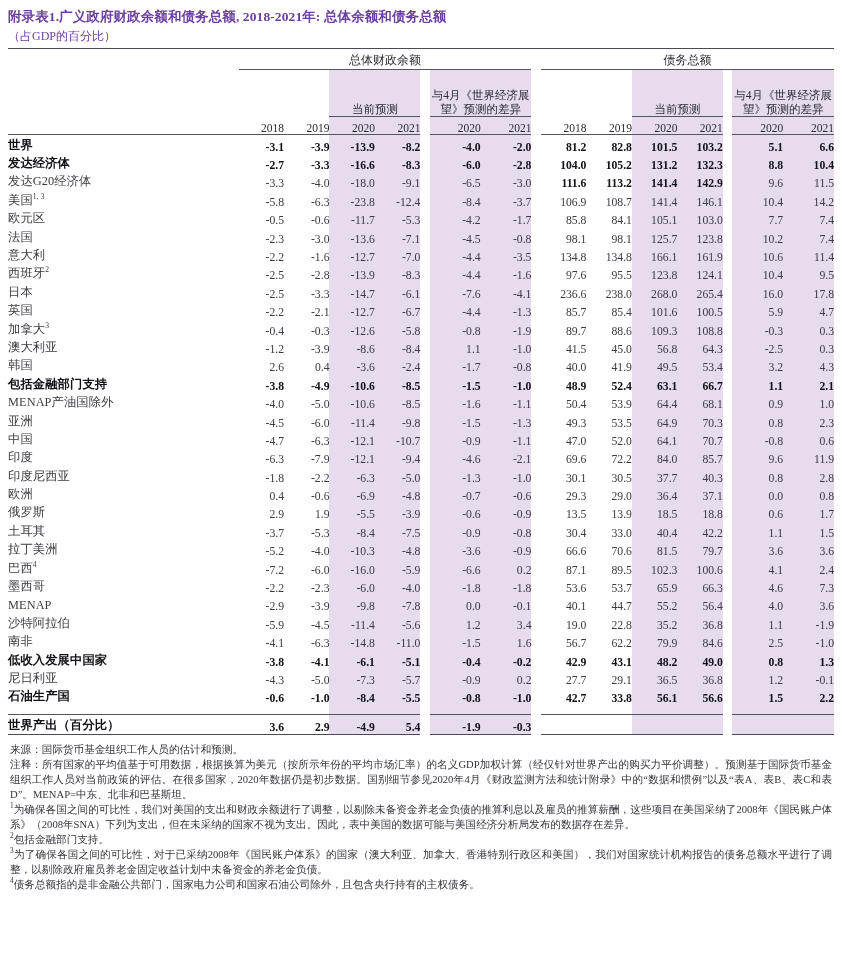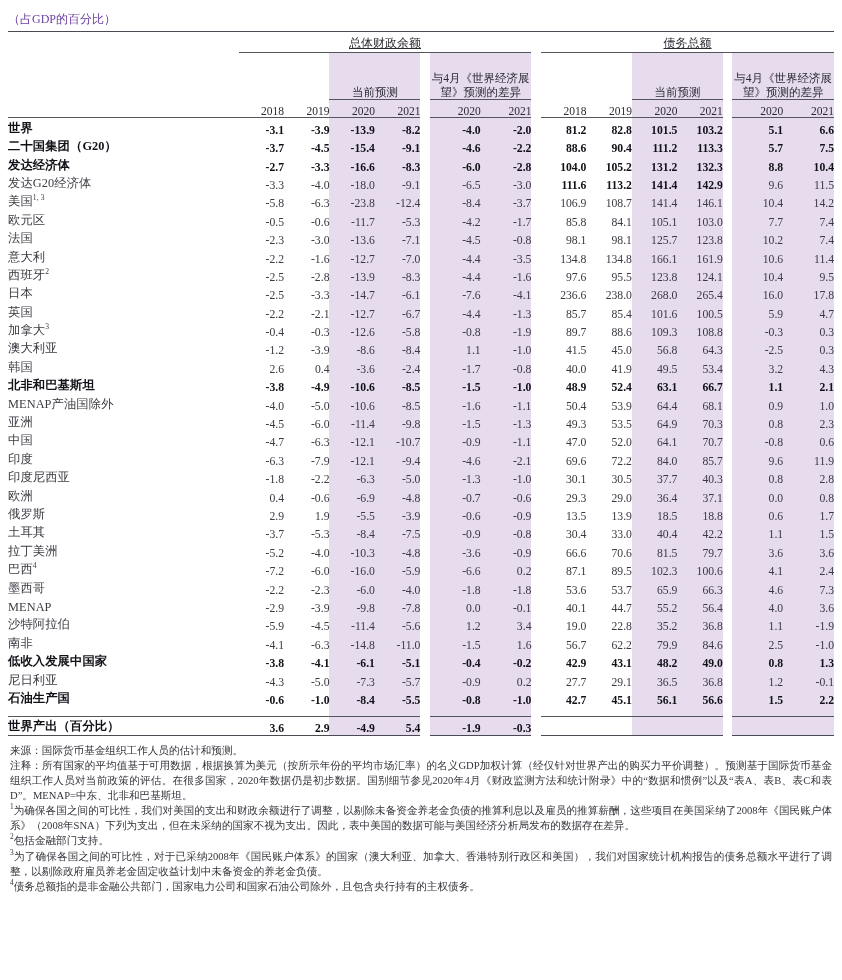--- a/index.html
+++ b/index.html
@@ -66,21 +66,20 @@
   .yearrule          { border-bottom: 1.1px solid #55555d; }
 
   
   .grp-head {
     text-align: center;
     font-size: 12px;
     color: #2b2b33;
     padding-bottom: 2px;
     height: 16px;
     white-space: nowrap;
-    text-decoration: underline;
   }
   .sub-head {
     text-align: center;
     font-size: 11.5px;
     color: #2b2b33;
     line-height: 1.18;
     padding-bottom: 2px;
     height: 46px;
     vertical-align: bottom;
   }
@@ -134,20 +133,21 @@
   .notes p { margin: 0 0 0 0; }
   .notes .hang { text-indent: 0; }
   .notes sup { font-size: 7.4px; }
 </style>
 </head>
 <body>
 
 <div id="page">
 
   <div class="title-block">
+    <div class="tbl-title">附录表1.广义政府财政余额和债务总额, 2018-2021年: 总体余额和债务总额</div>
     <div class="tbl-subtitle">（占GDP的百分比）</div>
   </div>
 
   <div class="tbl-wrap">
     <table class="fiscal">
       <colgroup>
         <col class="c-label">
           <col class="c-num">
           <col class="c-num">
         <col class="c-num">
@@ -224,38 +224,20 @@
             <td></td>
             <td class="num" style="font-weight: bold; color: rgb(17, 17, 24);">81.2</td>
             <td class="num" style="font-weight: bold; color: rgb(17, 17, 24);">82.8</td>
             <td class="num shade" style="font-weight: bold; color: rgb(17, 17, 24);">101.5</td>
             <td class="num shade" style="font-weight: bold; color: rgb(17, 17, 24);">103.2</td>
             <td></td>
             <td class="num shade" style="font-weight: bold; color: rgb(17, 17, 24);">5.1</td>
             <td class="num shade" style="font-weight: bold; color: rgb(17, 17, 24);">6.6</td>
           </tr>
           <tr class="drow b">
-            <td class="lbl lvl0"><span>二十国集团（G20）</span></td>
-            <td class="num" style="font-weight: bold; color: rgb(17, 17, 24);">-3.7</td>
-            <td class="num" style="font-weight: bold; color: rgb(17, 17, 24);">-4.5</td>
-            <td class="num shade" style="font-weight: bold; color: rgb(17, 17, 24);">-15.4</td>
-            <td class="num shade" style="font-weight: bold; color: rgb(17, 17, 24);">-9.1</td>
-            <td></td>
-            <td class="num shade" style="font-weight: bold; color: rgb(17, 17, 24);">-4.6</td>
-            <td class="num shade" style="font-weight: bold; color: rgb(17, 17, 24);">-2.2</td>
-            <td></td>
-            <td class="num" style="font-weight: bold; color: rgb(17, 17, 24);">88.6</td>
-            <td class="num" style="font-weight: bold; color: rgb(17, 17, 24);">90.4</td>
-            <td class="num shade" style="font-weight: bold; color: rgb(17, 17, 24);">111.2</td>
-            <td class="num shade" style="font-weight: bold; color: rgb(17, 17, 24);">113.3</td>
-            <td></td>
-            <td class="num shade" style="font-weight: bold; color: rgb(17, 17, 24);">5.7</td>
-            <td class="num shade" style="font-weight: bold; color: rgb(17, 17, 24);">7.5</td>
-          </tr>
-          <tr class="drow b">
             <td class="lbl lvl0"><span>发达经济体</span></td>
             <td class="num" style="font-weight: bold; color: rgb(17, 17, 24);">-2.7</td>
             <td class="num" style="font-weight: bold; color: rgb(17, 17, 24);">-3.3</td>
             <td class="num shade" style="font-weight: bold; color: rgb(17, 17, 24);">-16.6</td>
             <td class="num shade" style="font-weight: bold; color: rgb(17, 17, 24);">-8.3</td>
             <td></td>
             <td class="num shade" style="font-weight: bold; color: rgb(17, 17, 24);">-6.0</td>
             <td class="num shade" style="font-weight: bold; color: rgb(17, 17, 24);">-2.8</td>
             <td></td>
             <td class="num" style="font-weight: bold; color: rgb(17, 17, 24);">104.0</td>
@@ -458,21 +440,21 @@
             <td></td>
             <td class="num">40.0</td>
             <td class="num">41.9</td>
             <td class="num shade">49.5</td>
             <td class="num shade">53.4</td>
             <td></td>
             <td class="num shade">3.2</td>
             <td class="num shade">4.3</td>
           </tr>
           <tr class="drow b">
-            <td class="lbl lvl0"><span>北非和巴基斯坦</span></td>
+            <td class="lbl lvl0"><span>包括金融部门支持</span></td>
             <td class="num" style="font-weight: bold; color: rgb(17, 17, 24);">-3.8</td>
             <td class="num" style="font-weight: bold; color: rgb(17, 17, 24);">-4.9</td>
             <td class="num shade" style="font-weight: bold; color: rgb(17, 17, 24);">-10.6</td>
             <td class="num shade" style="font-weight: bold; color: rgb(17, 17, 24);">-8.5</td>
             <td></td>
             <td class="num shade" style="font-weight: bold; color: rgb(17, 17, 24);">-1.5</td>
             <td class="num shade" style="font-weight: bold; color: rgb(17, 17, 24);">-1.0</td>
             <td></td>
             <td class="num" style="font-weight: bold; color: rgb(17, 17, 24);">48.9</td>
             <td class="num" style="font-weight: bold; color: rgb(17, 17, 24);">52.4</td>
@@ -774,21 +756,21 @@
             <td class="lbl lvl0"><span>石油生产国</span></td>
             <td class="num" style="font-weight: bold; color: rgb(17, 17, 24);">-0.6</td>
             <td class="num" style="font-weight: bold; color: rgb(17, 17, 24);">-1.0</td>
             <td class="num shade" style="font-weight: bold; color: rgb(17, 17, 24);">-8.4</td>
             <td class="num shade" style="font-weight: bold; color: rgb(17, 17, 24);">-5.5</td>
             <td></td>
             <td class="num shade" style="font-weight: bold; color: rgb(17, 17, 24);">-0.8</td>
             <td class="num shade" style="font-weight: bold; color: rgb(17, 17, 24);">-1.0</td>
             <td></td>
             <td class="num" style="font-weight: bold; color: rgb(17, 17, 24);">42.7</td>
-            <td class="num" style="font-weight: bold; color: rgb(17, 17, 24);">45.1</td>
+            <td class="num" style="font-weight: bold; color: rgb(17, 17, 24);">33.8</td>
             <td class="num shade" style="font-weight: bold; color: rgb(17, 17, 24);">56.1</td>
             <td class="num shade" style="font-weight: bold; color: rgb(17, 17, 24);">56.6</td>
             <td></td>
             <td class="num shade" style="font-weight: bold; color: rgb(17, 17, 24);">1.5</td>
             <td class="num shade" style="font-weight: bold; color: rgb(17, 17, 24);">2.2</td>
           </tr>
           <tr class="gap-row">
             <td></td>
             <td class="num"></td>
             <td class="num"></td>

